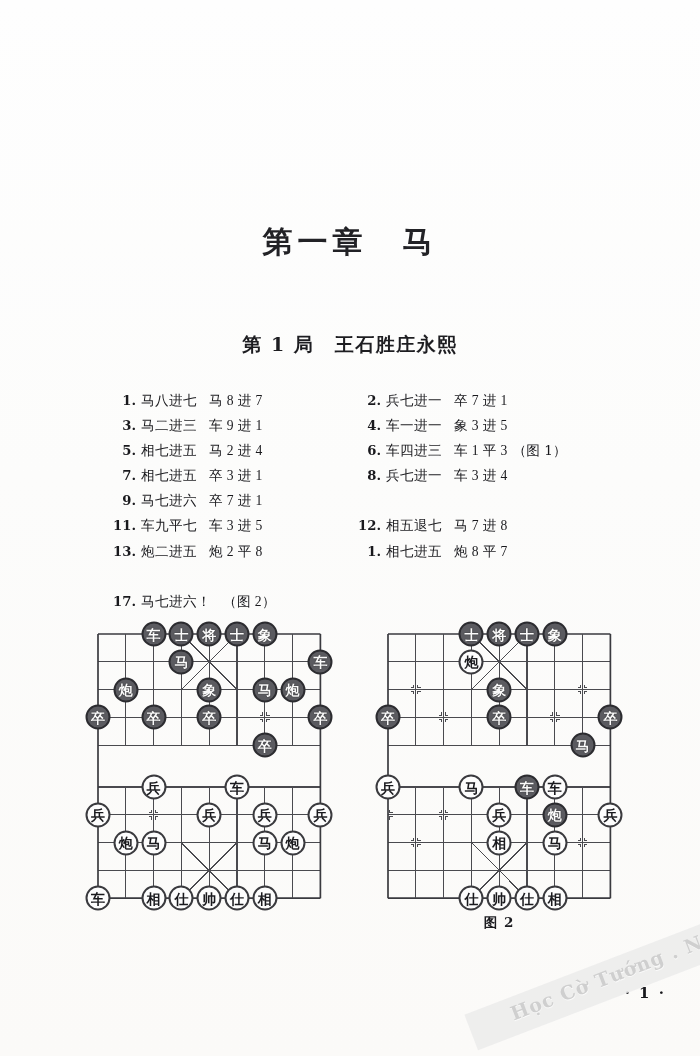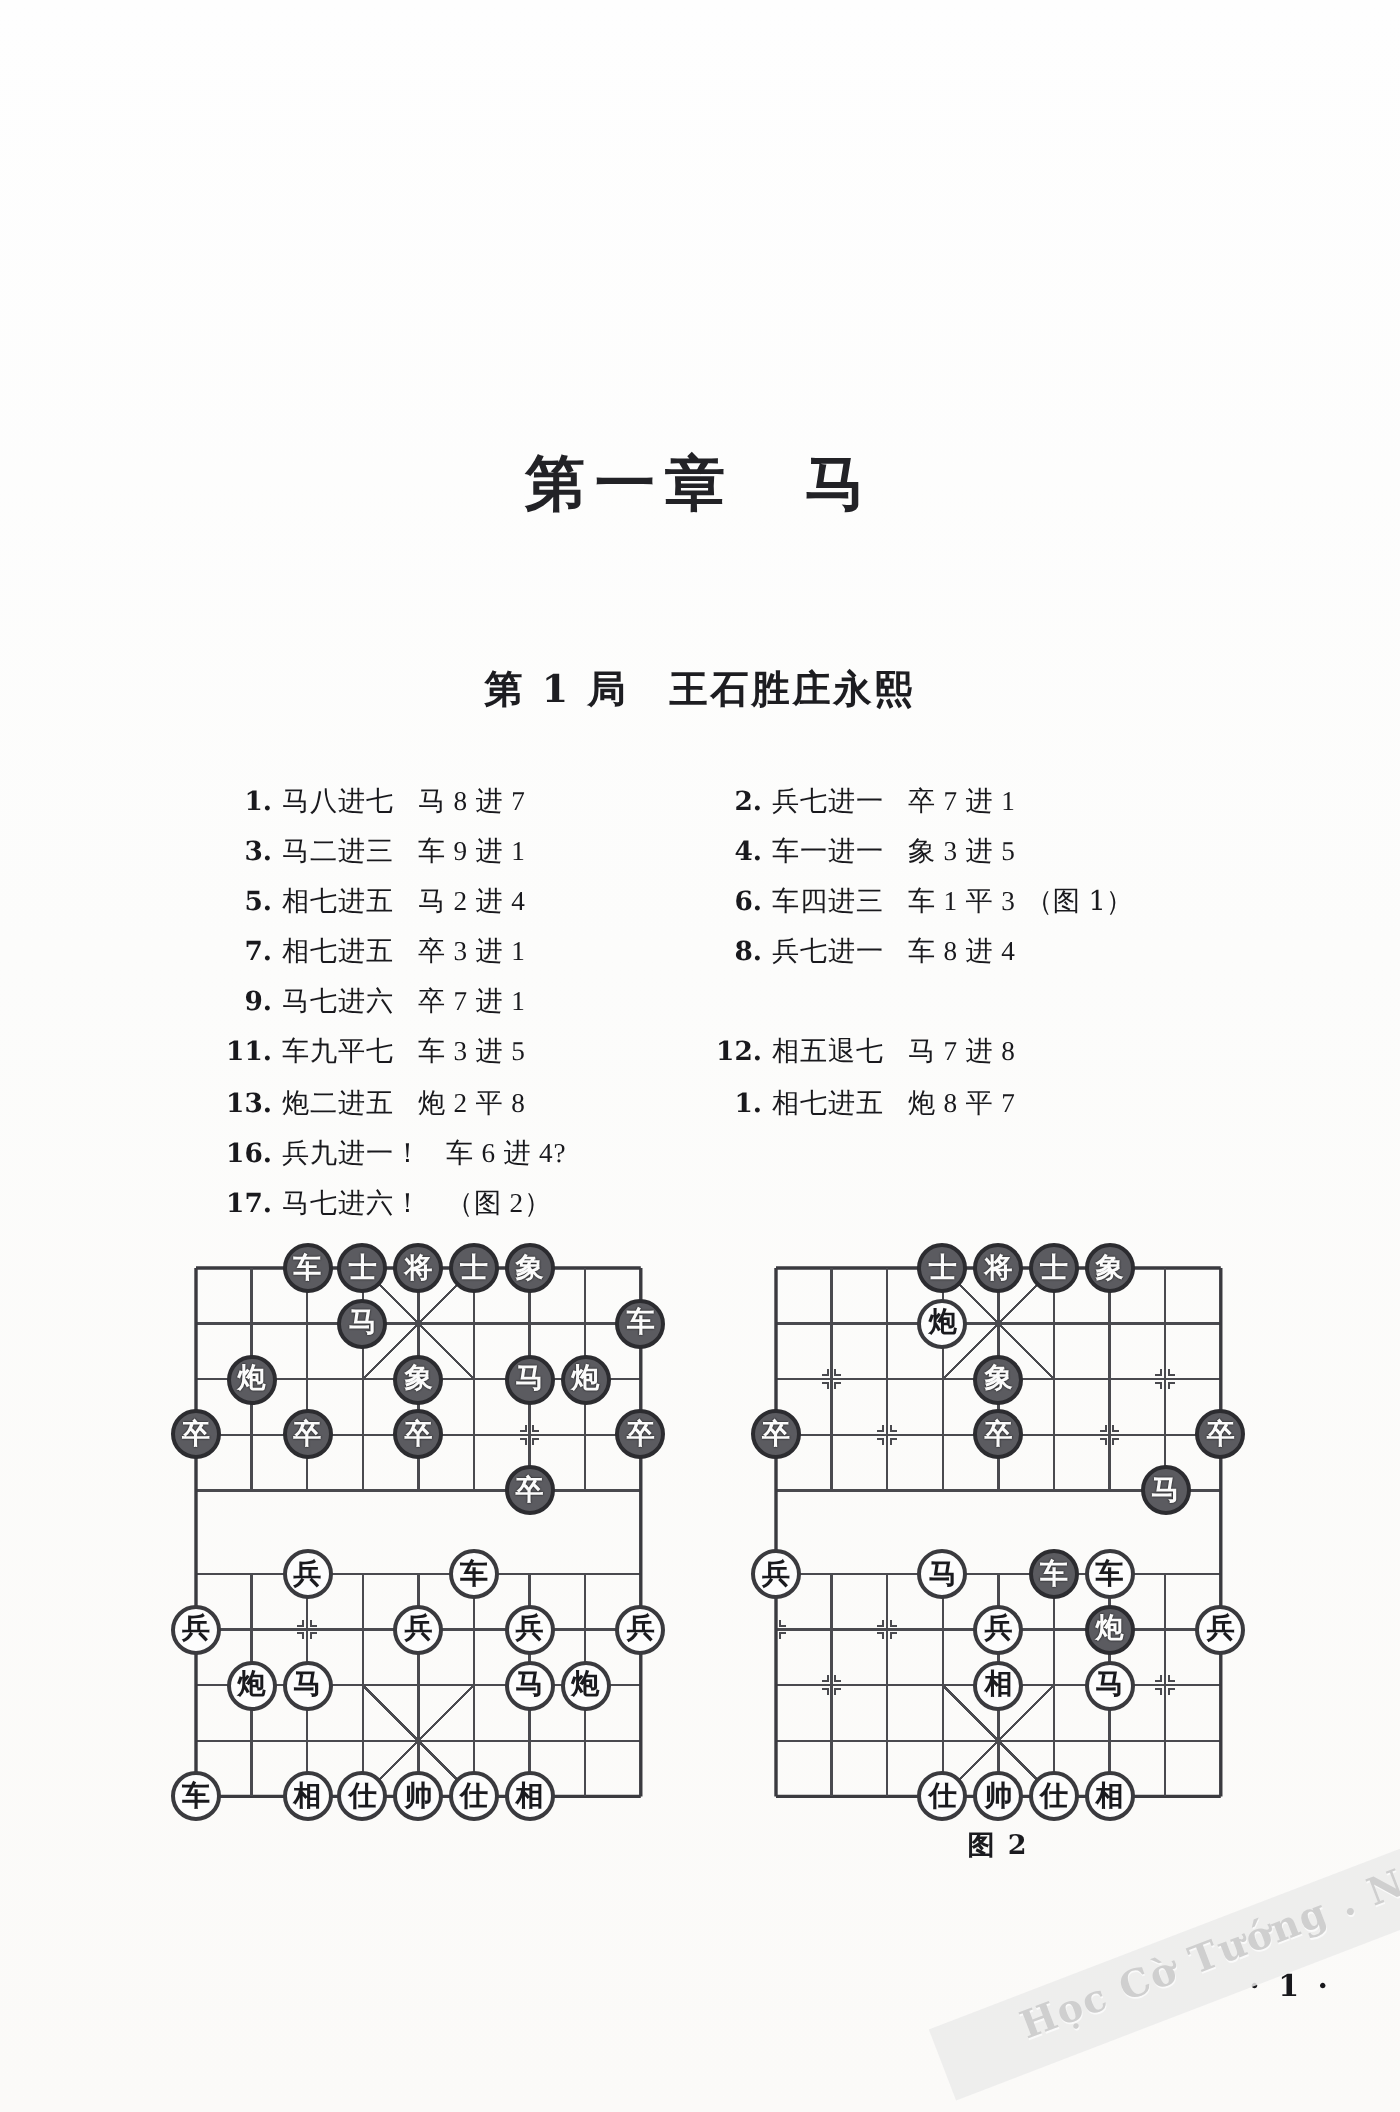--- a/index.html
+++ b/index.html
@@ -235,21 +235,21 @@
     </div>
     <div class="move-row">
       <div class="move-cell">
         <span class="move-no">7.</span>
         <span class="move-red">相七进五</span>
         <span class="move-black">卒 3 进 1</span>
       </div>
       <div class="move-cell">
         <span class="move-no">8.</span>
         <span class="move-red">兵七进一</span>
-        <span class="move-black">车 8 进 4</span>
+        <span class="move-black">车 3 进 4</span>
       </div>
     </div>
     <div class="move-row">
       <div class="move-cell">
         <span class="move-no">9.</span>
         <span class="move-red">马七进六</span>
         <span class="move-black">卒 7 进 1</span>
       </div>
     </div>
     <div class="move-row">
@@ -270,25 +270,20 @@
         <span class="move-red">炮二进五</span>
         <span class="move-black">炮 2 平 8</span>
       </div>
       <div class="move-cell">
         <span class="move-no">1.</span>
         <span class="move-red">相七进五</span>
         <span class="move-black">炮 8 平 7</span>
       </div>
     </div>
     <div class="move-row">
-      <div class="move-cell">
-        <span class="move-no">16.</span>
-        <span class="move-red">兵九进一！</span>
-        <span class="move-black">车 6 进 4?</span>
-      </div>
     </div>
     <div class="move-row">
       <div class="move-cell">
         <span class="move-no">17.</span>
         <span class="move-red">马七进六！</span>
         <span class="move-black">（图 2）</span>
       </div>
       <div class="move-cell"></div>
     </div>
   </div>

